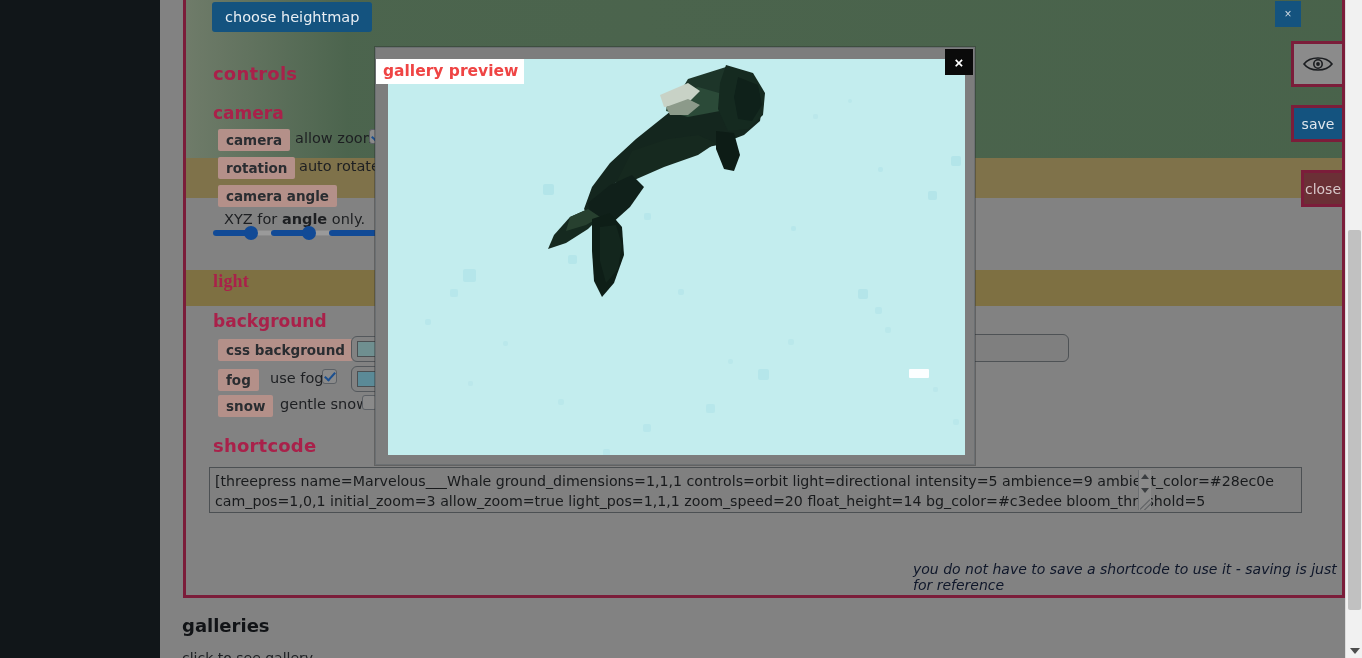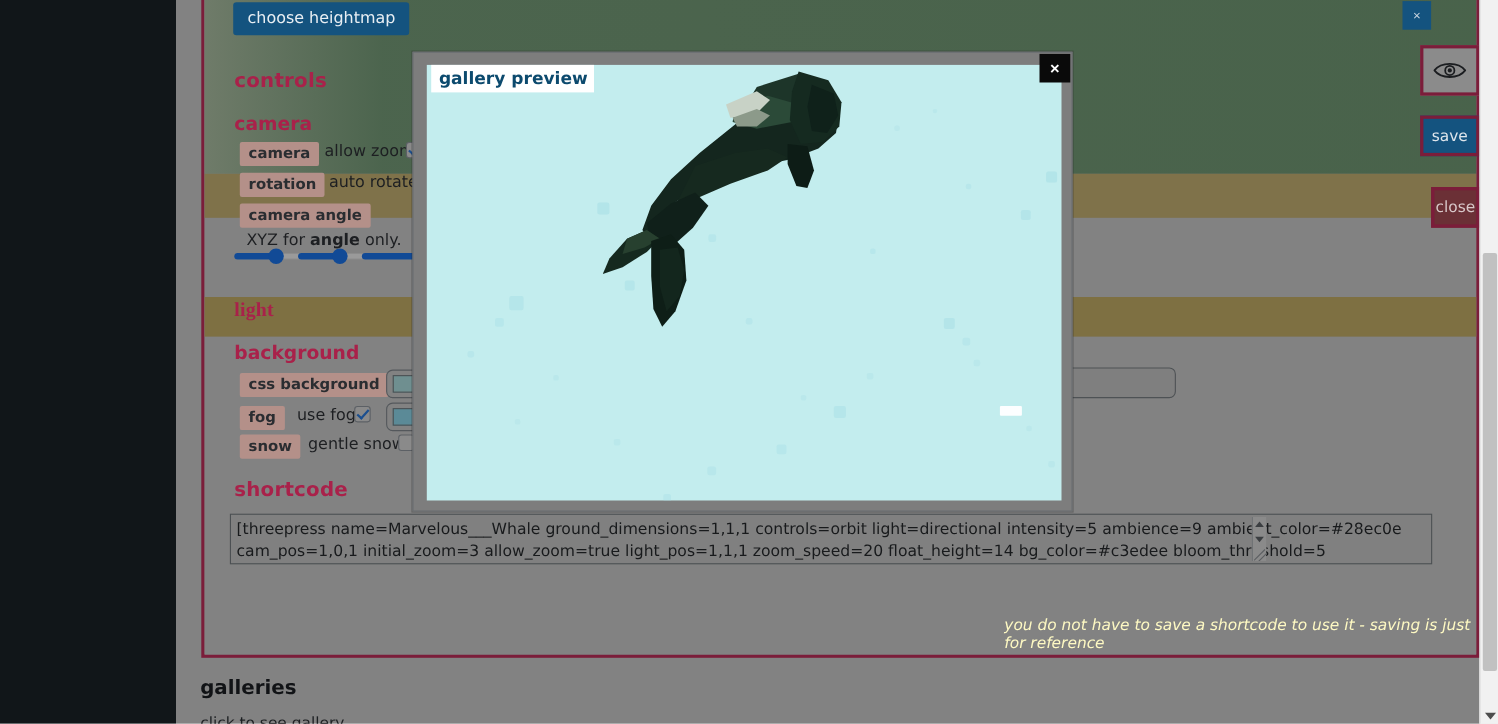--- a/index.html
+++ b/index.html
@@ -211,21 +211,21 @@
     background: #5b5e61; height: 1px; width: 14px;
     transform: rotate(-45deg);
   }
   .sc-grip::before { top: 6px; left: -2px; }
   .sc-grip::after  { top: 9px; left: 0px; }
 
   .note-italic {
     position: absolute;
     font-style: italic;
     font-size: 14px;
-    color: #fef9c3;
+    color: #0f172a;
   }
 
   
   .galleries-h {
     position: absolute;
     left: 182px; top: 615px;
     color: #111316;
     font-weight: bold;
     font-size: 18px;
   }
@@ -294,23 +294,23 @@
   }
   .modal-canvas {
     position: absolute;
     left: 12px; top: 11px;
     width: 577px; height: 396px;
     background: #c3edee;
     overflow: hidden;
   }
   .modal-title {
     position: absolute;
-    left: 16px; top: 11px;
+    left: 0px; top: 11px;
     background: #ffffff;
-    color: #0c4a6e;
+    color: #ef4444;
     font-weight: bold;
     font-size: 15.5px;
     padding: 3px 6px 4px 7px;
     z-index: 4;
   }
   .modal-x {
     position: absolute;
     right: 1px; top: 1px;
     width: 28px; height: 26px;
     background: #0a0a0a;

